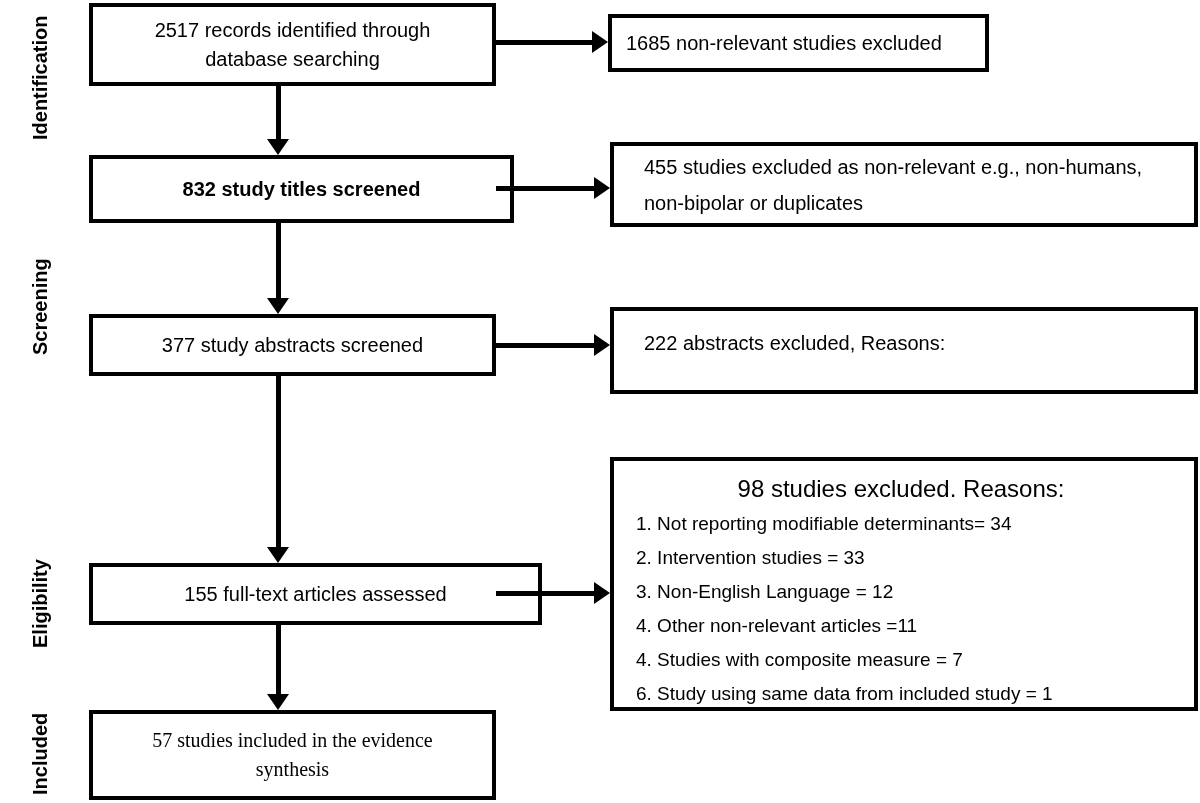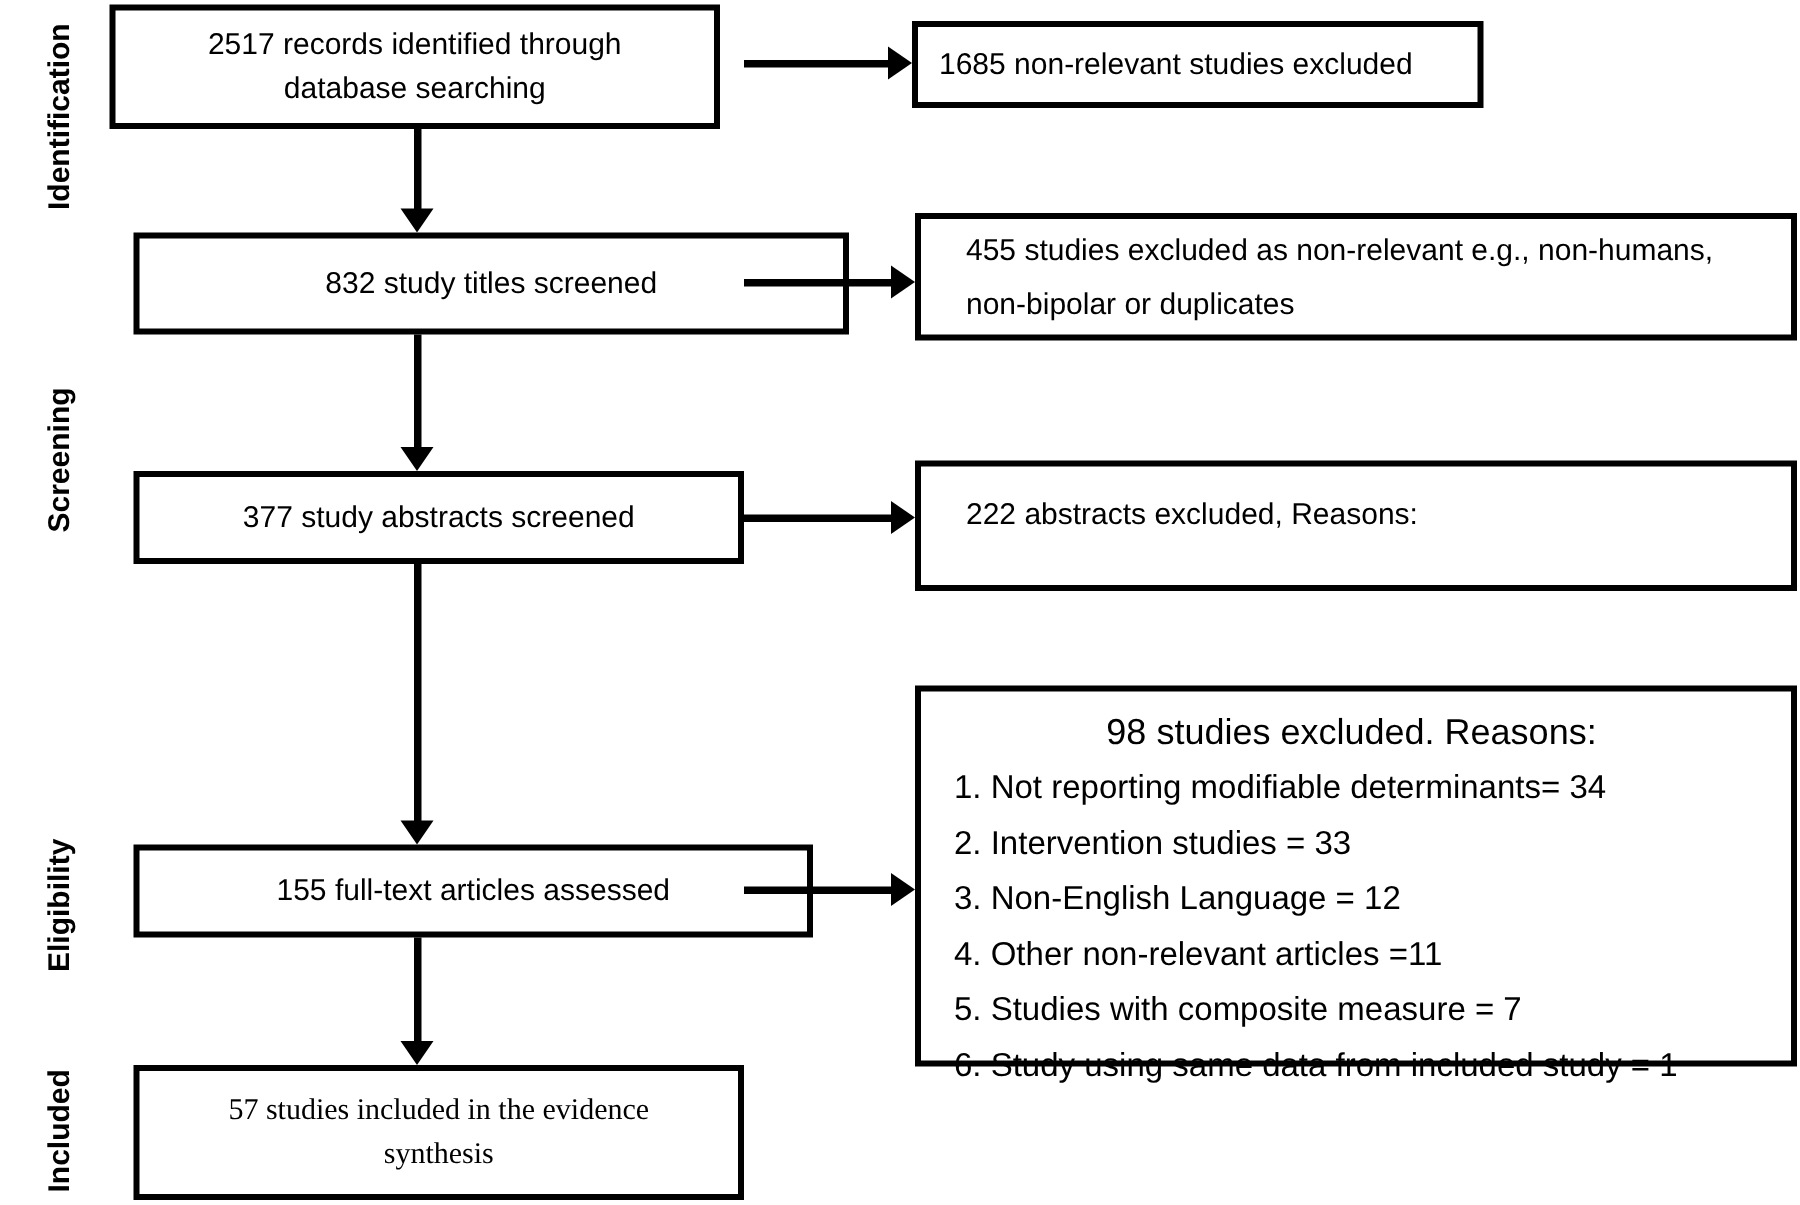--- a/index.html
+++ b/index.html
@@ -59,21 +59,21 @@
   .listbox .list-header {
     display: block;
     text-align: center;
     font-size: 24px;
     line-height: 1.2;
     margin-bottom: 10px;
     padding-right: 6px;
   }
   .listbox .list-item {
     display: block;
-    font-size: 22px;
+    font-size: 19px;
     line-height: 1.0;
     margin-bottom: 15px;
     padding-left: 6px;
     white-space: nowrap;
   }
   .listbox .list-item:last-child { margin-bottom: 0; }
 
   
   .box.leftbox {
     display: block;
@@ -119,26 +119,26 @@
 <div id="canvas">
 
   <div class="stage-label" style="left:30px; top:140px;">Identification</div>
 
   <div class="stage-label" style="left:30px; top:355px;">Screening</div>
 
   <div class="stage-label" style="left:30px; top:648px;">Eligibility</div>
 
   <div class="stage-label" style="left:30px; top:795px;">Included</div>
 
-  <div class="box" style="left:73px; top:3px; width:407px; height:83px;">
+  <div class="box" style="left:89px; top:3px; width:407px; height:83px;">
     <span class="box-text">2517 records identified through
 database searching</span>
   </div>
 
-  <div class="box" style="left:89px; top:155px; width:477px; height:68px;">
+  <div class="box" style="left:89px; top:155px; width:425px; height:68px;font-weight:bold;">
     <span class="box-text">832 study titles screened</span>
   </div>
 
   <div class="box" style="left:89px; top:314px; width:407px; height:62px;">
     <span class="box-text">377 study abstracts screened</span>
   </div>
 
   <div class="box" style="left:89px; top:563px; width:453px; height:62px;">
     <span class="box-text">155 full-text articles assessed</span>
   </div>
@@ -165,21 +165,21 @@
     <span class="ln">222 abstracts excluded, Reasons:</span>
     <span class="lnspace"></span>
   </div>
 
   <div class="box listbox" style="left:610px; top:457px; width:588px; height:254px;">
     <span class="list-header">98 studies excluded. Reasons:</span>
     <span class="list-item">1. Not reporting modifiable determinants= 34</span>
     <span class="list-item">2. Intervention studies = 33</span>
     <span class="list-item">3. Non-English Language = 12</span>
     <span class="list-item">4. Other non-relevant articles =11</span>
-    <span class="list-item">5. Studies with composite measure = 7</span>
+    <span class="list-item">4. Studies with composite measure = 7</span>
     <span class="list-item">6. Study using same data from included study = 1</span>
   </div>
 
   <div class="v-line" style="left:276px; top:86px; height:54px;"></div>
   <div class="v-head" style="left:267px; top:139px;"></div>
 
   <div class="v-line" style="left:276px; top:223px; height:76px;"></div>
   <div class="v-head" style="left:267px; top:298px;"></div>
 
   <div class="v-line" style="left:276px; top:376px; height:172px;"></div>

